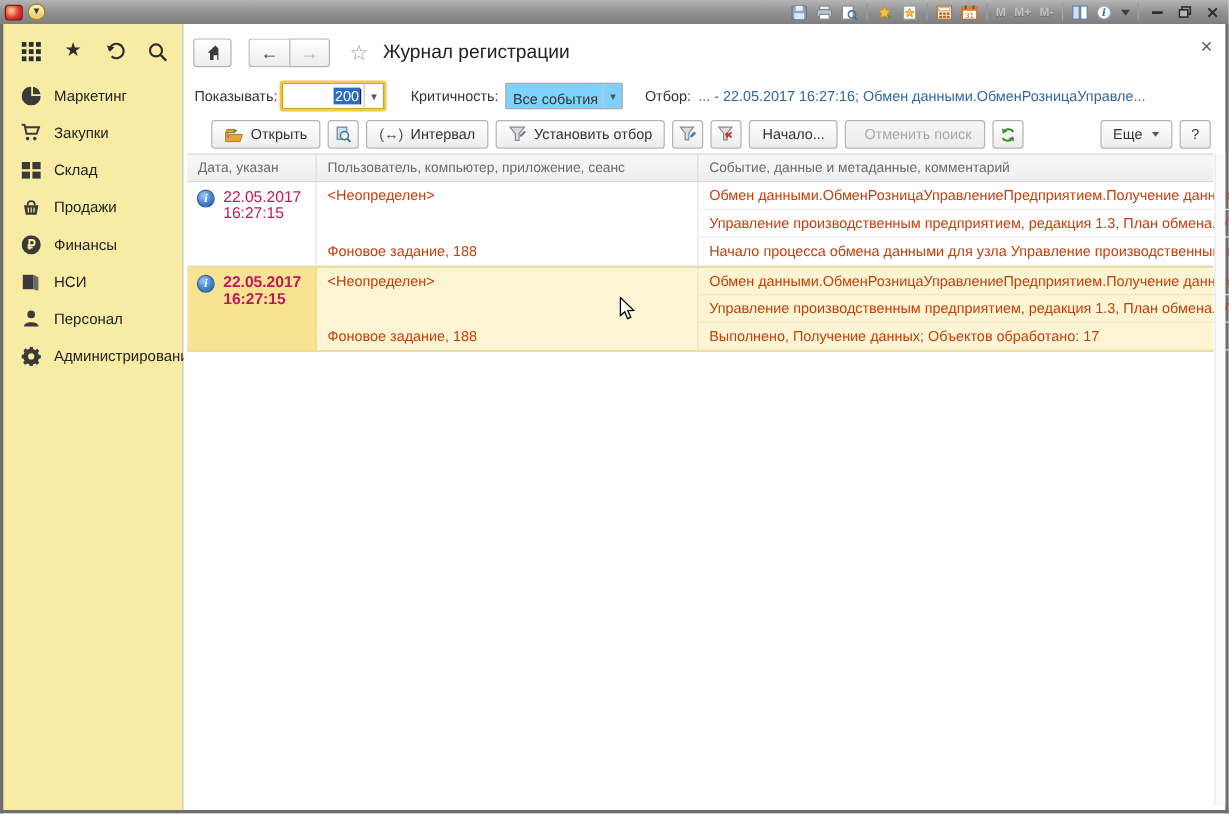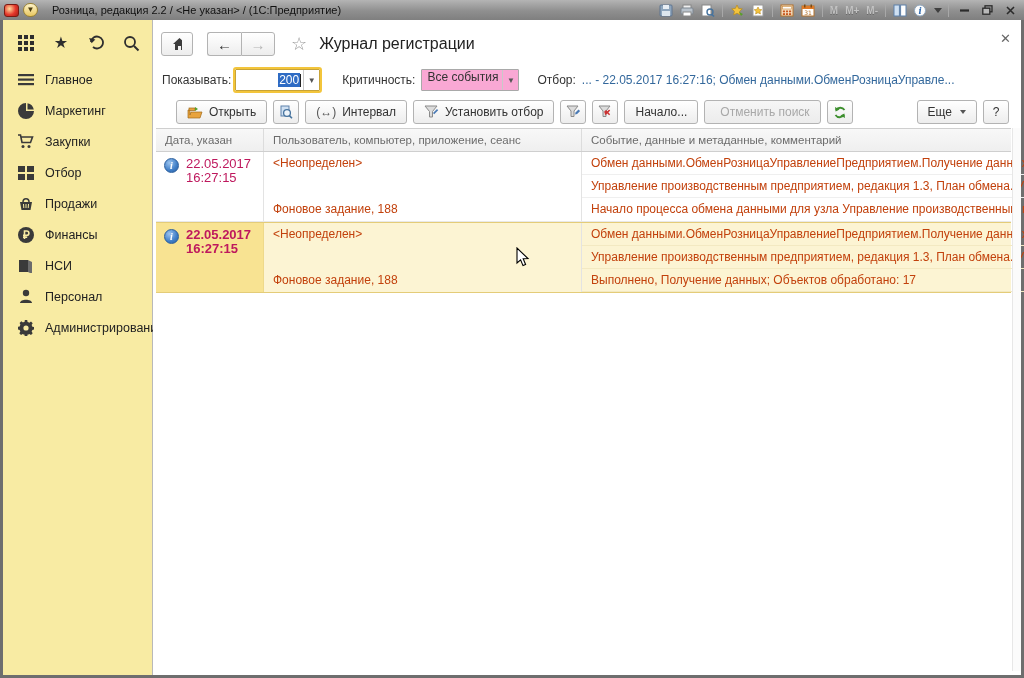--- a/index.html
+++ b/index.html
@@ -54,21 +54,21 @@
 
   .filter-row { position:absolute; top:48px; left:9px; right:10px; height:24px; display:flex; align-items:center; }
   .flabel { color:#333; }
   .show-field { margin-left:4px; width:85px; height:22px; border:1px solid #c7a338; outline:2px solid #f3c53b; outline-offset:0;
     background:#fff; border-radius:1px; display:flex; align-items:center; }
   .show-val-wrap { flex:1; text-align:right; padding-right:2px; }
   .show-val { background:#2e6bc4; color:#fff; padding:0 1px; }
   .caret { display:inline-block; width:1px; height:13px; background:#222; vertical-align:middle; }
   .dd-btn { width:16px; height:100%; border-left:1px solid #c9c9c9; display:flex; align-items:center; justify-content:center; color:#555; font-size:8px; flex:none; }
   .sev-label { margin-left:22px; }
-  .combo { margin-left:6px; width:98px; height:22px; border:1px solid #a9a9a9; background:#f9a8d4; border-radius:1px; display:flex; align-items:flex-start; }
+  .combo { margin-left:6px; width:98px; height:22px; border:1px solid #a9a9a9; background:#7dd3fc; border-radius:1px; display:flex; align-items:flex-end; }
   .combo-val { flex:1; padding-left:5px; white-space:nowrap; overflow:hidden; }
   .otbor-label { margin-left:18px; }
   .filter-link { margin-left:6px; color:var(--link-color,#33689c); white-space:nowrap; overflow:hidden; text-overflow:ellipsis; max-width:480px; }
 
   .toolbar-row { position:absolute; top:80px; left:23px; right:12px; height:24px; display:flex; align-items:center; gap:6px; }
   .btn.icon-only { width:26px; padding:0; }
   .btn.disabled { color:#a8a8a8; background:linear-gradient(#f6f6f6,#ececec);padding-left:15px; }
   .interval-glyph { color:#555; font-size:12px; }
   .tb-spacer { margin-left:auto; }
   .more-arrow { width:0; height:0; border-left:3.5px solid transparent; border-right:3.5px solid transparent; border-top:4px solid #555; margin-left:2px; }
@@ -108,21 +108,20 @@
 </head>
 <body>
 
 <div class="app">
 
   <div class="titlebar">
     <div class="tb-left">
       <div class="logo-1c"></div>
       <div class="tb-round">▼</div>
     </div>
-    <div class="tb-title">Розница, редакция 2.2 / &lt;Не указан&gt; / (1С:Предприятие)</div>
     <div class="tb-right">
       <span class="tb-ico">
         <svg width="14" height="13">
             <rect x="1" y="1" width="12" height="11" rx="1" fill="#8fa6bd" stroke="#5e7590"></rect>
             <rect x="4" y="1" width="6" height="4" fill="#e8eef4"></rect>
             <rect x="3" y="7" width="8" height="5" fill="#dde6ee"></rect>
           </svg>
       </span>
       <span class="tb-ico">
         <svg width="14" height="13">
@@ -246,32 +245,20 @@
         <span class="sbi">
           <svg width="17" height="17">
               <circle cx="7" cy="7" r="5" fill="none" stroke="#2e2e2e" stroke-width="1.8"></circle>
               <line x1="11" y1="11" x2="15.5" y2="15.5" stroke="#2e2e2e" stroke-width="2"></line>
             </svg>
         </span>
       </div>
 
       <div class="sb-item">
         <span class="mi">
-          <svg width="16" height="14">
-              <g fill="#3a3a3a">
-                <rect y="1" width="16" height="2.2"></rect>
-                <rect y="5.5" width="16" height="2.2"></rect>
-                <rect y="10" width="16" height="2.2"></rect>
-              </g>
-            </svg>
-        </span>
-        <span>Главное</span>
-      </div>
-      <div class="sb-item">
-        <span class="mi">
           <svg width="16" height="16">
               <path d="M8 8 L8 0 A8 8 0 1 0 16 8 Z" fill="#3a3a3a"></path>
               <path d="M9.5 6.5 L9.5 0.2 A8 8 0 0 1 15.8 6.5 Z" fill="#3a3a3a"></path>
             </svg>
         </span>
         <span>Маркетинг</span>
       </div>
       <div class="sb-item">
         <span class="mi">
           <svg width="17" height="15">
@@ -286,21 +273,21 @@
         <span class="mi">
           <svg width="16" height="14">
               <g fill="#3a3a3a">
                 <rect x="0" y="0" width="7" height="6"></rect>
                 <rect x="9" y="0" width="7" height="6"></rect>
                 <rect x="0" y="8" width="7" height="6"></rect>
                 <rect x="9" y="8" width="7" height="6"></rect>
               </g>
             </svg>
         </span>
-        <span>Отбор</span>
+        <span>Склад</span>
       </div>
       <div class="sb-item">
         <span class="mi">
           <svg width="16" height="15">
               <path d="M2 6 h12 l-1.5 8 h-9 Z" fill="#3a3a3a"></path>
               <path d="M5 6 C5 1.5 11 1.5 11 6" fill="none" stroke="#3a3a3a" stroke-width="1.5"></path>
               <g stroke="#f8eba3" stroke-width="1">
                 <line x1="5.5" y1="8" x2="5.8" y2="12"></line>
                 <line x1="8" y1="8" x2="8" y2="12"></line>
                 <line x1="10.5" y1="8" x2="10.2" y2="12"></line>

